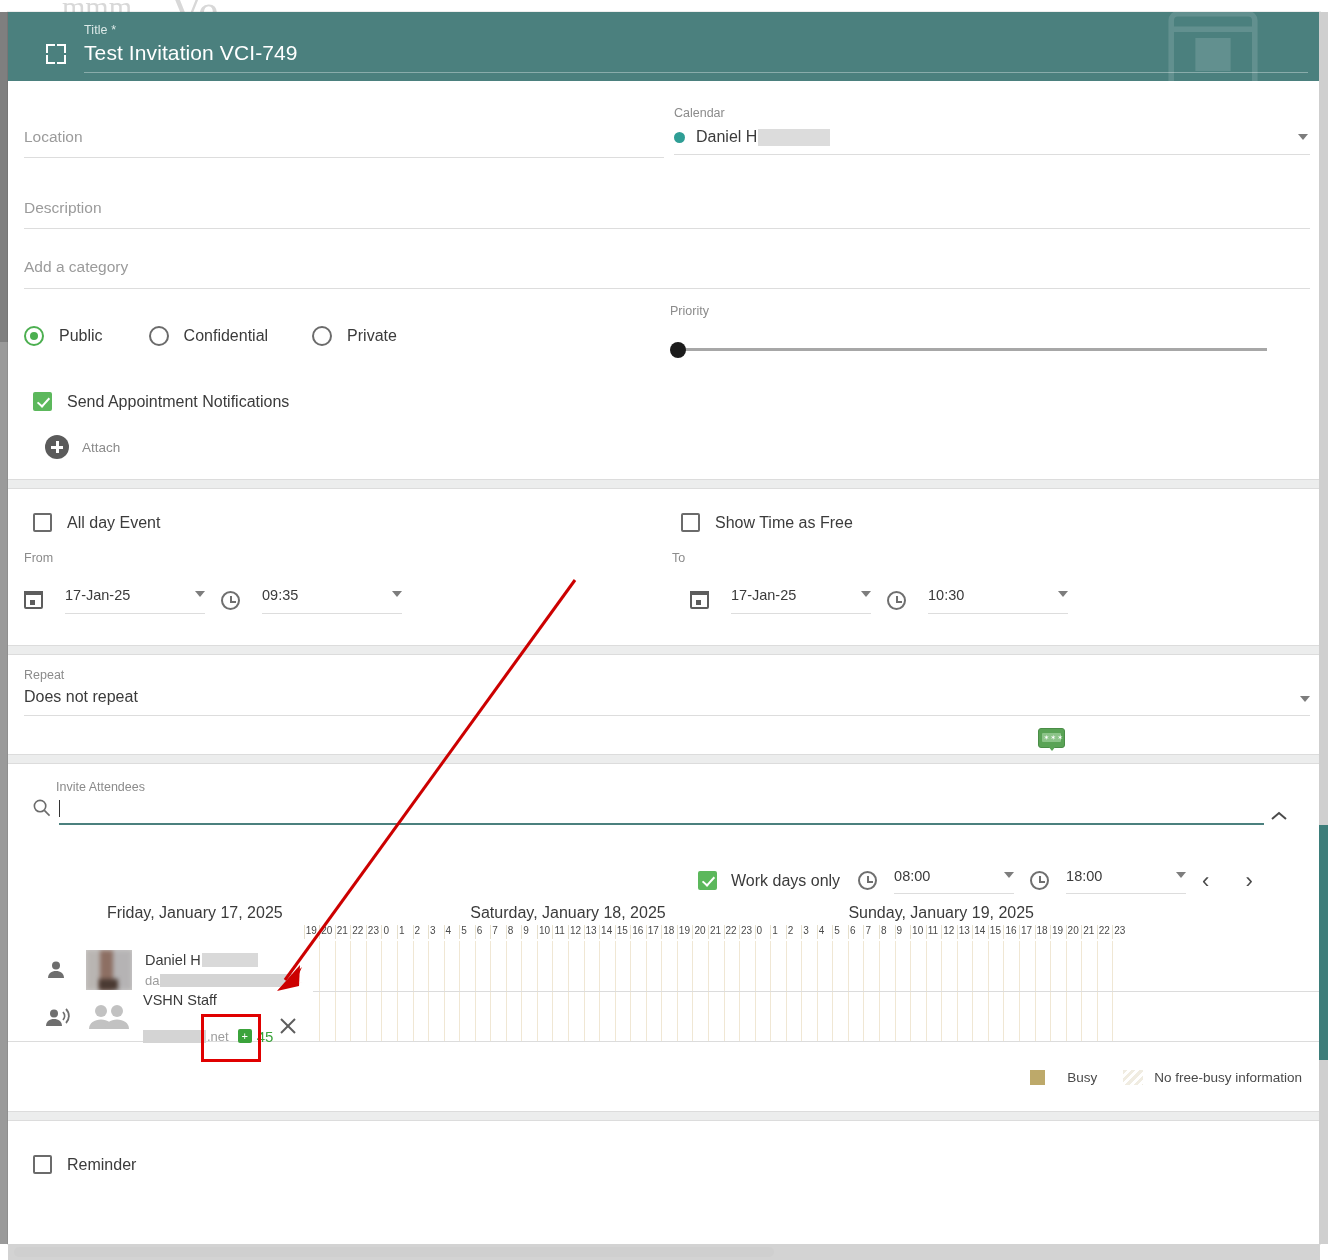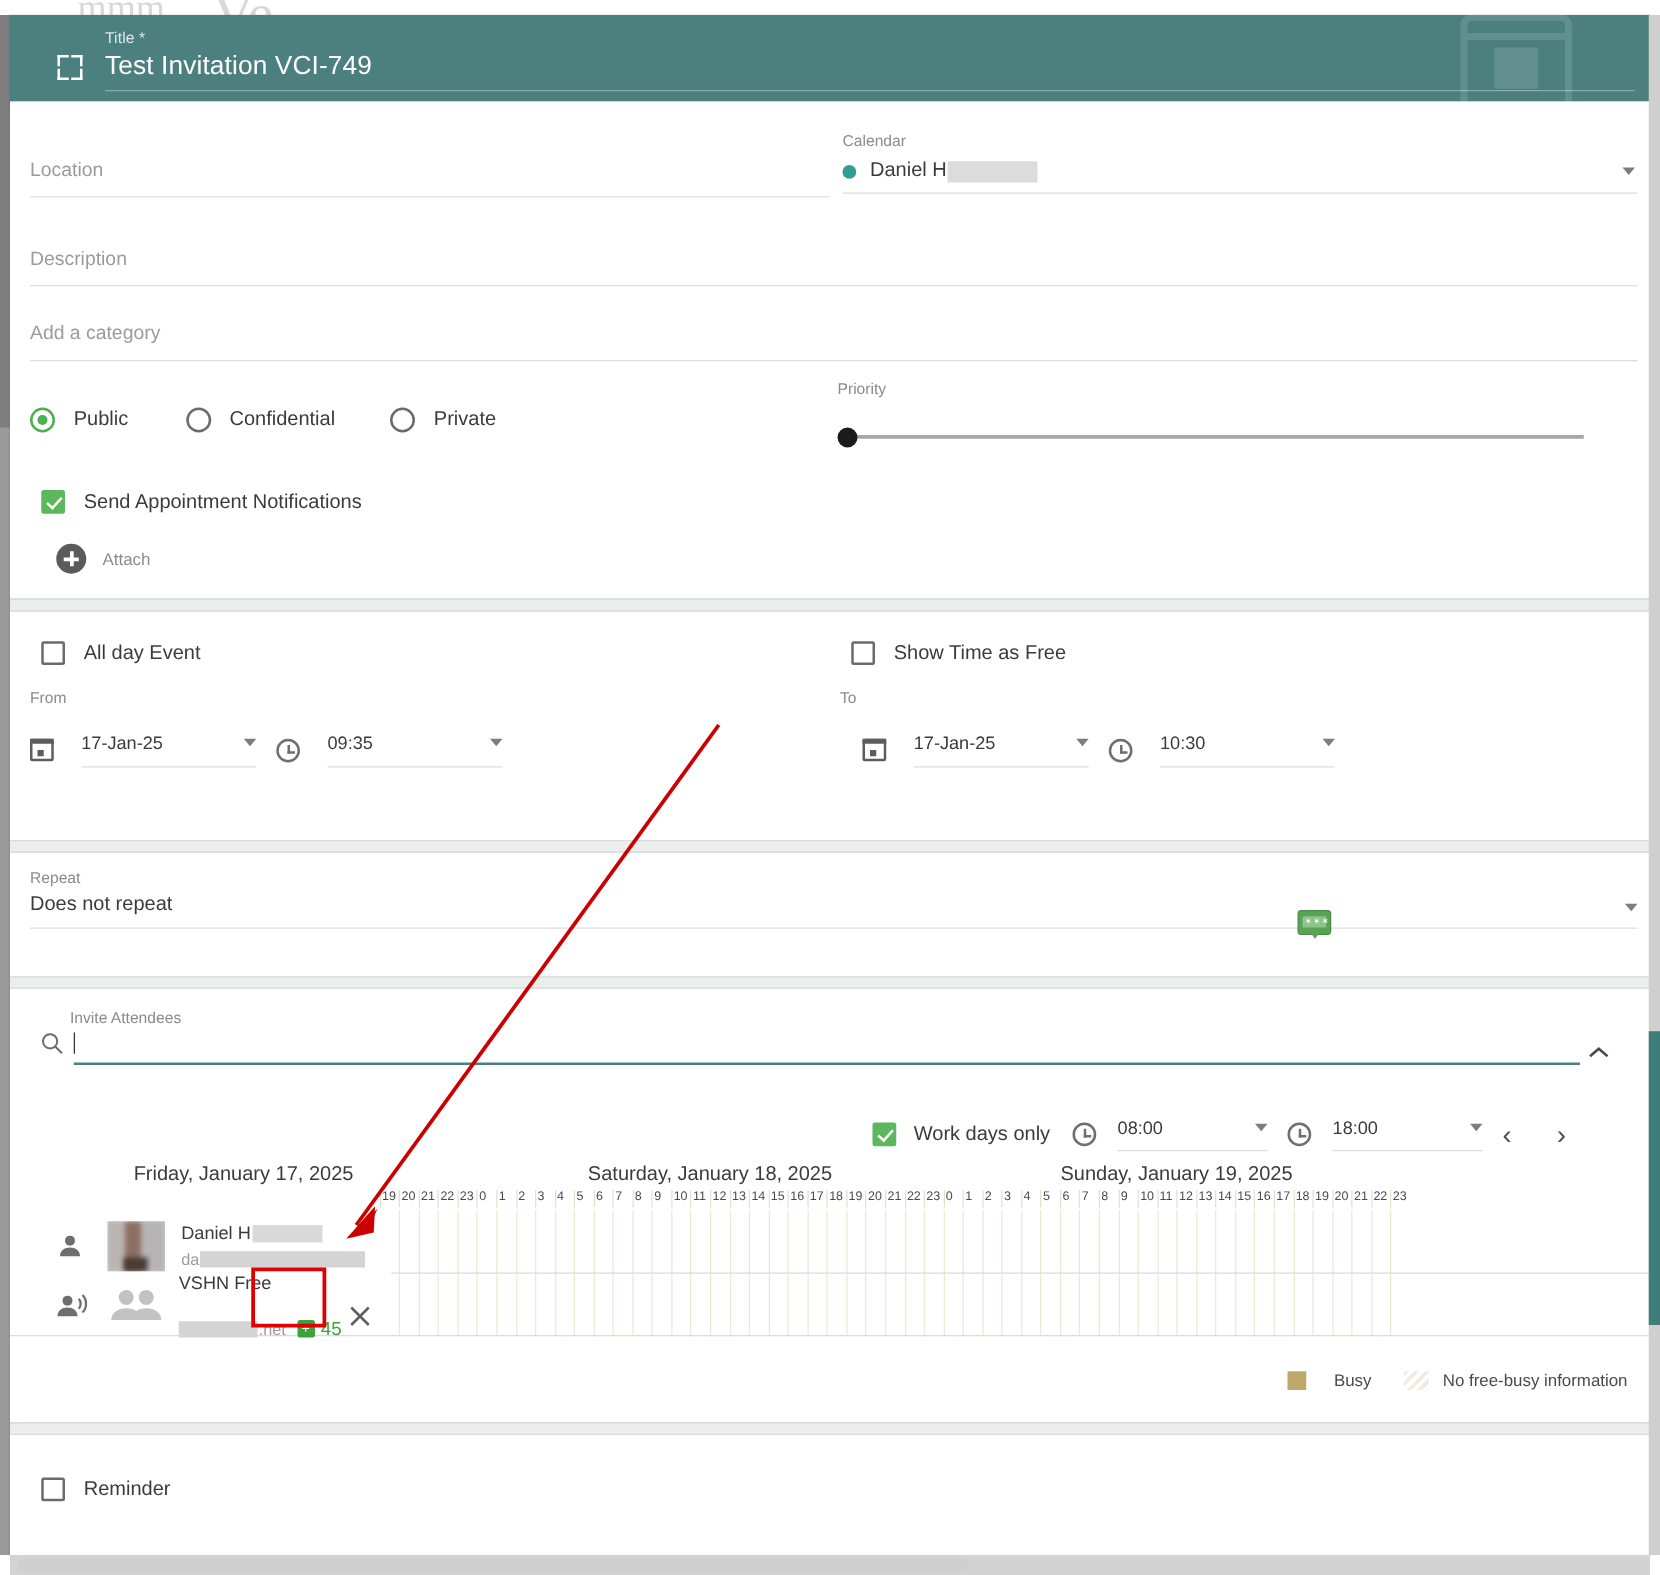--- a/index.html
+++ b/index.html
@@ -13,21 +13,21 @@
   }
   
   .bg-art{position:absolute;left:0;top:0;width:1328px;height:1260px;background:#ffffff;}
   .bg-ghost{position:absolute;color:#d8d8d8;font-size:30px;font-family:"Liberation Serif",serif;}
 
   .left-rail{position:absolute;left:0;top:12px;width:8px;height:1232px;background:#9a9a9a;}
   .left-rail2{position:absolute;left:0;top:12px;width:8px;height:330px;background:#7f7f7f;}
 
   .dialog{
     position:absolute;left:8px;top:12px;width:1312px;height:1232px;
-    background:#0c4a6e;
+    background:#f0abfc;
     box-shadow:0 0 0 1px rgba(0,0,0,.07);
     overflow:hidden;
   }
 
   
   .hdr{
     position:relative;height:69px;background:#4b807e;color:#fff;overflow:hidden;
   }
   .hdr .deco{
     position:absolute;right:52px;top:-18px;width:110px;height:110px;
@@ -175,21 +175,21 @@
     </div>
 
     <div style="position:absolute;left:37px;top:354px;display:flex;align-items:center;">
       <span class="plus-ic"></span>
       <span style="margin-left:13px;font-size:13.5px;color:#8b8b8b;">Attach</span>
     </div>
   </div>
 
   <div class="divider"></div>
 
-  <div class="section" style="height:183px;">
+  <div class="section" style="height:156px;">
 
     <div style="position:absolute;left:25px;top:24px;display:flex;align-items:center;">
       <span class="cbx"></span>
       <span style="margin-left:15px;font-size:16px;color:#3b3b3b;">All day Event</span>
     </div>
 
     <div style="position:absolute;left:673px;top:24px;display:flex;align-items:center;">
       <span class="cbx"></span>
       <span style="margin-left:15px;font-size:16px;color:#3b3b3b;">Show Time as Free</span>
     </div>
@@ -501,21 +501,21 @@
           <path d="M19 6a6 6 0 0 1 0 8" fill="none" stroke="#6e6e6e" stroke-width="1.8"></path>
           <path d="M22 3a10 10 0 0 1 0 14" fill="none" stroke="#6e6e6e" stroke-width="1.8"></path>
         </svg>
         <svg width="46" height="30" viewBox="0 0 46 30" style="margin-left:16px;">
           <circle cx="15" cy="8" r="6" fill="#c2c2c2"></circle>
           <circle cx="31" cy="8" r="6" fill="#c2c2c2"></circle>
           <path d="M3 26c0-6 5.5-9.5 12-9.5S27 20 27 26z" fill="#c2c2c2"></path>
           <path d="M19 26c0-6 5.5-9.5 12-9.5S43 20 43 26z" fill="#c2c2c2"></path>
         </svg>
         <div style="margin-left:11px;">
-          <div style="font-size:14.5px;color:#3b3b3b;">VSHN Free</div>
+          <div style="font-size:14.5px;color:#3b3b3b;">VSHN Staff</div>
           <div style="display:flex;align-items:center;margin-top:20px;">
             <span style="display:inline-block;width:63px;height:13px;background:#d4d4d4;"></span>
             <span style="font-size:13px;color:#9c9c9c;margin-left:1px;">.net</span>
             <span style="display:inline-flex;align-items:center;margin-left:9px;">
               <span style="width:14px;height:14px;background:#3ba33b;color:#fff;font-size:11px;line-height:14px;text-align:center;border-radius:2px;">+</span>
               <span style="font-size:15px;color:#3ba33b;margin-left:5px;">45</span>
             </span>
           </div>
         </div>
       </div>

